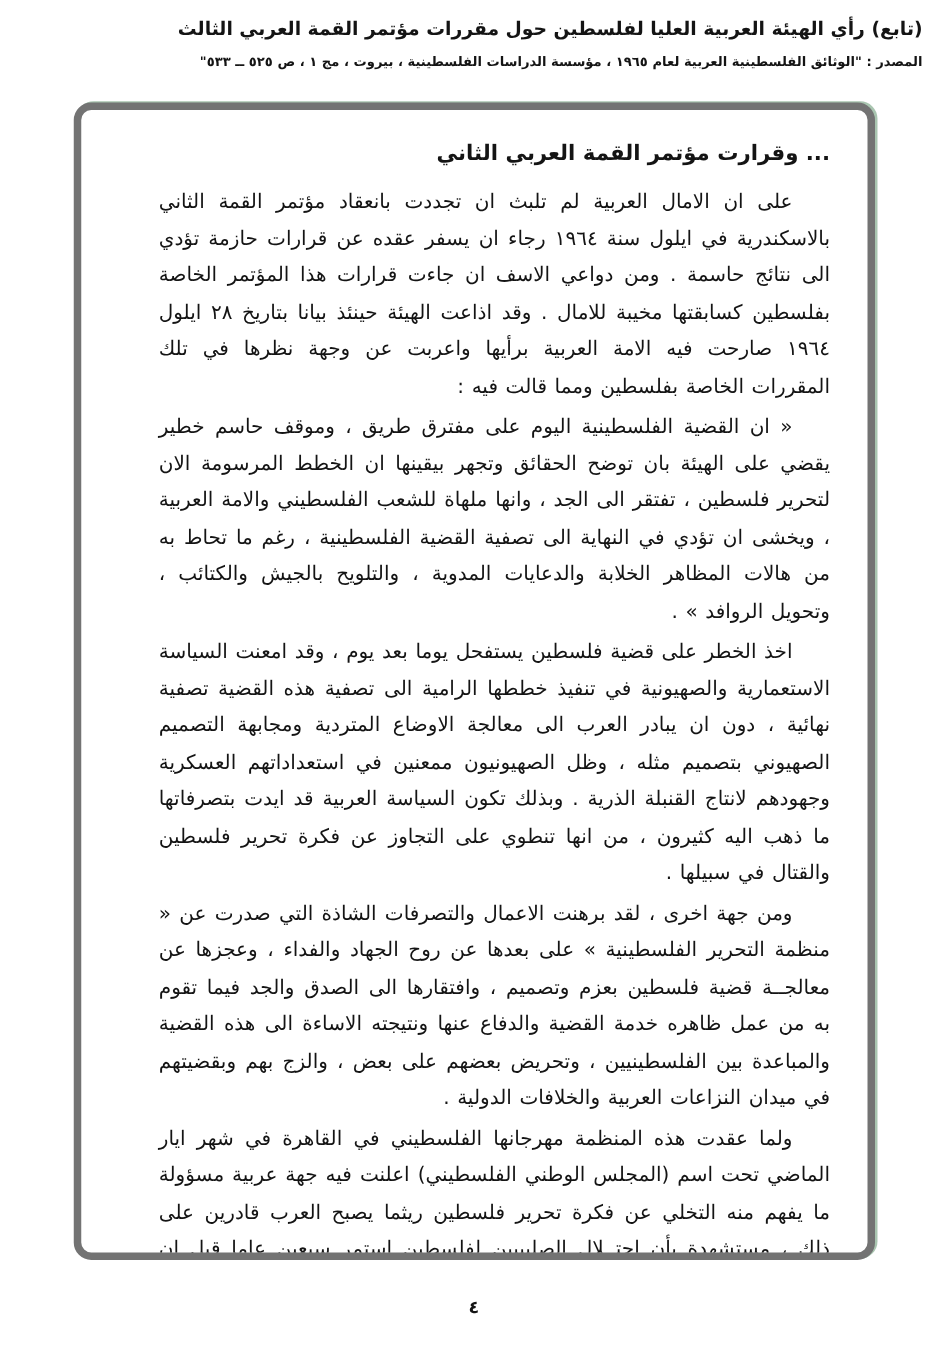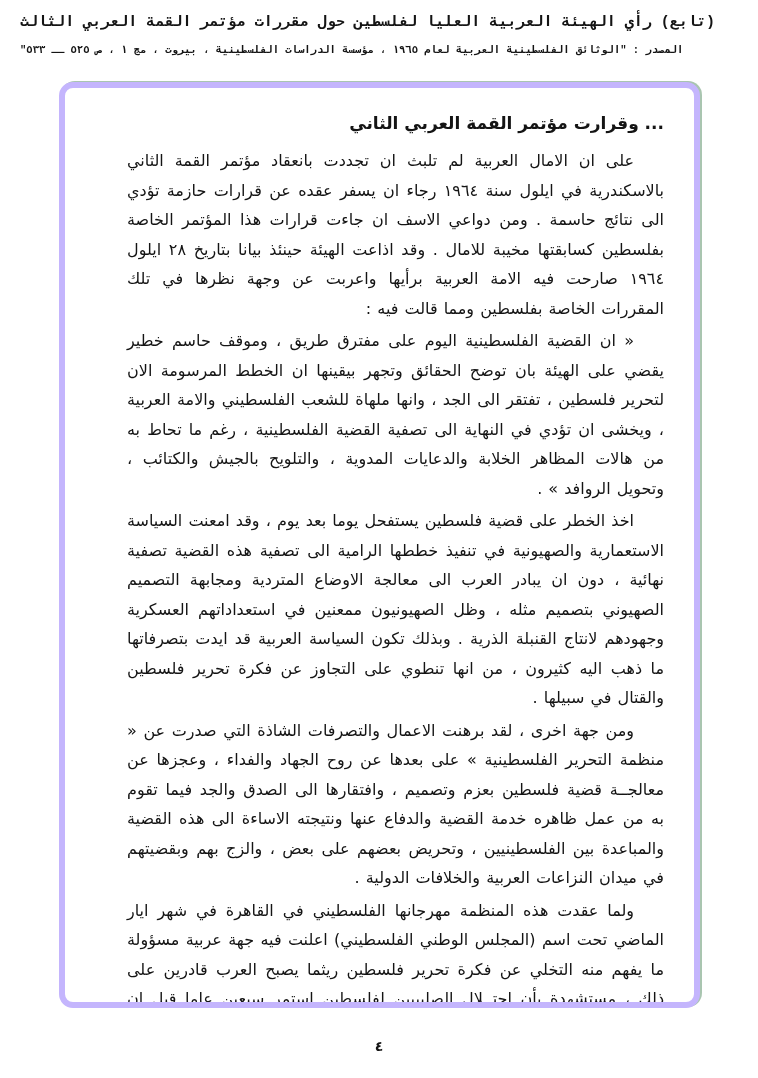--- a/index.html
+++ b/index.html
@@ -11,41 +11,40 @@
     position: relative;
     overflow: hidden;
   }
   .page {
     position: absolute; inset: 0;
     background: #ffffff;
   }
   .doc-header {
     position: absolute;
     top: 12px; left: 20px; right: 20px;
-    text-align: left;
+    text-align: right;
     direction: rtl;
-    font-family: Liberation Mono, monospace;
   }
   .doc-title {
     font-weight: bold;
     font-size: 15px;
     line-height: 22px;
     letter-spacing: 0;
   }
   .doc-source {
     font-weight: bold;
     font-size: 10.5px;
     line-height: 16px;
     margin-top: 8px;
   }
   .content-frame {
     position: absolute;
     left: 59px; top: 82px;
     width: 641px; height: 926px;
-    border: 6px solid #c4b5fd;
+    border: 6px solid #737373;
     border-radius: 14px;
     box-shadow: 2px -1px 0 0 rgba(10, 90, 30, 0.35);
     padding: 14px 30px 0 34px;
     direction: rtl;
     overflow: hidden;
     background: #ffffff;
   }
   .section-heading {
     font-weight: bold;
     font-size: 17px;

